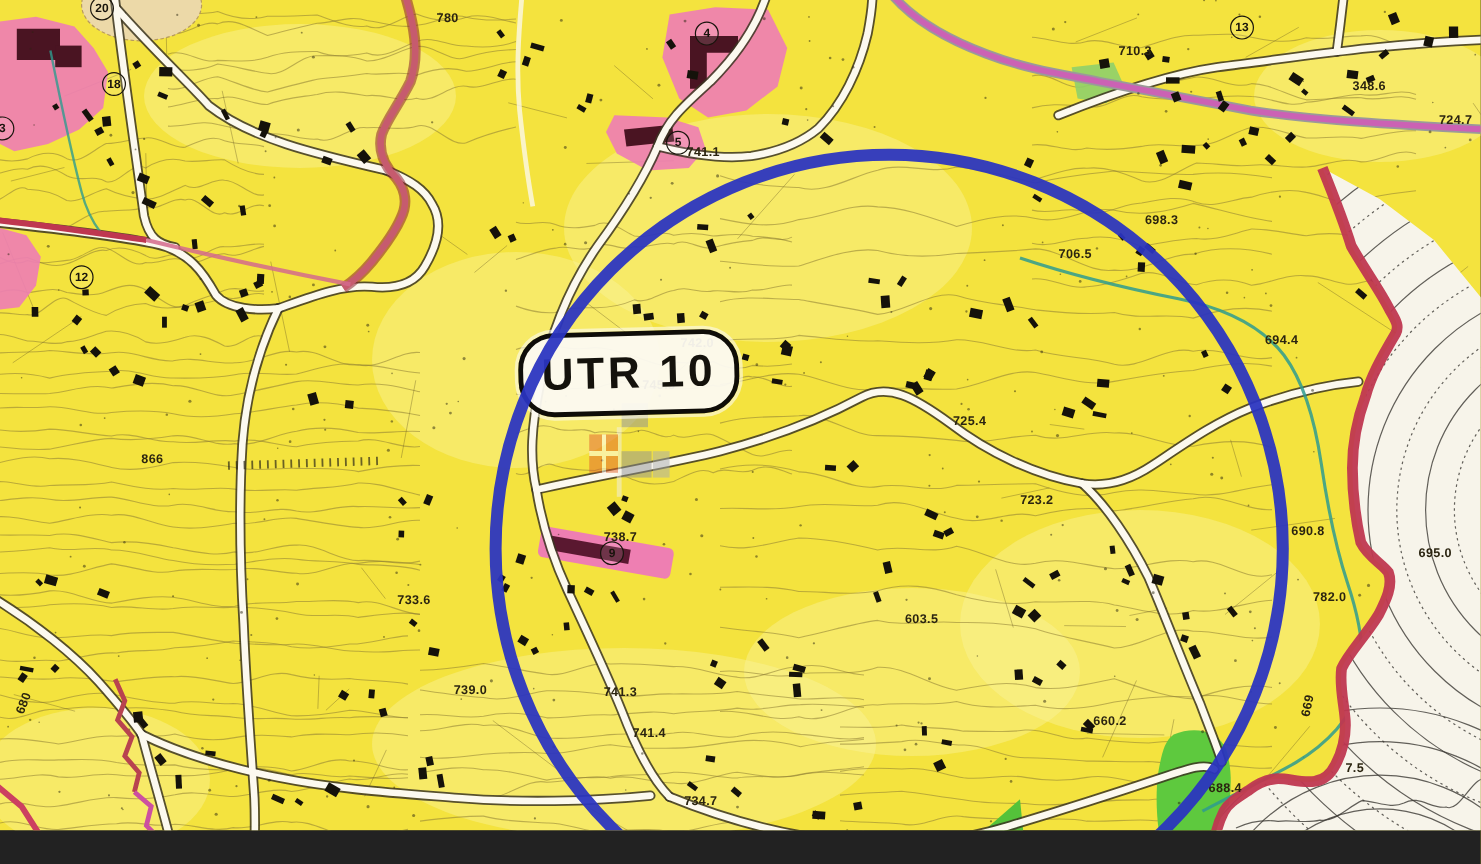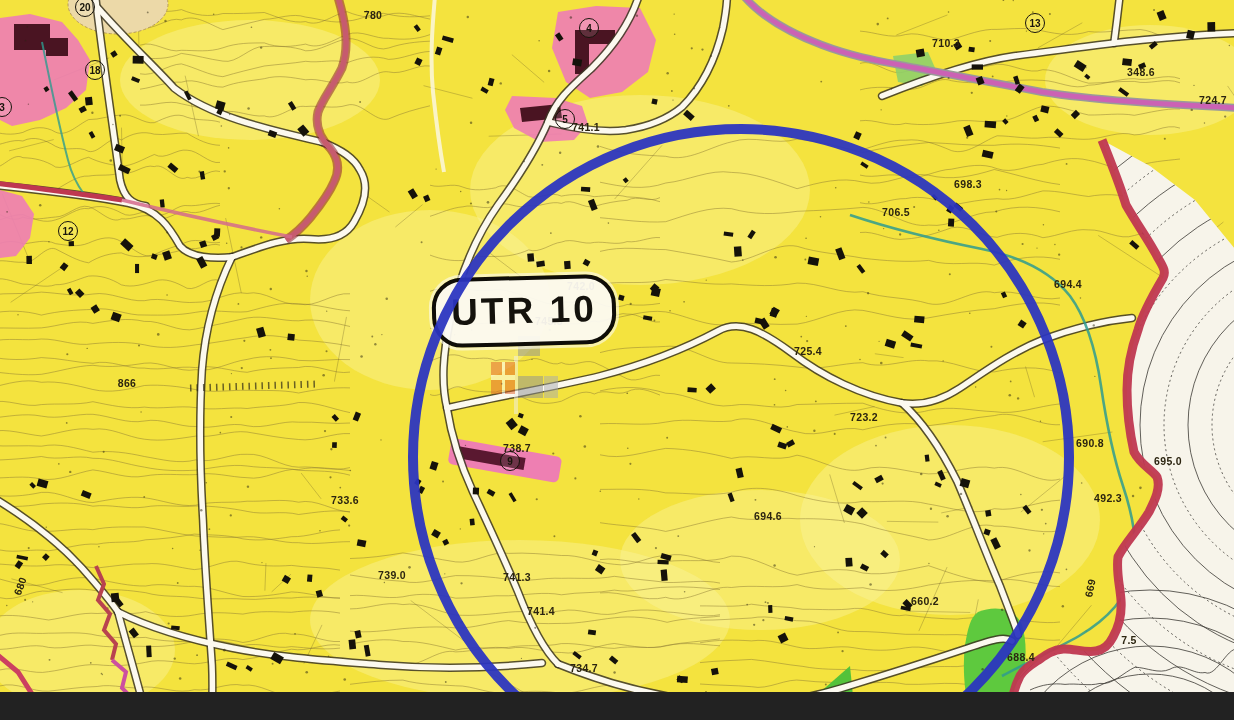--- a/index.html
+++ b/index.html
@@ -792,30 +792,30 @@
       <span class="elev" style="left: 1141px; top: 72px; transform: translate(-50%, -50%);">348.6</span>
       <span class="elev" style="left: 1213px; top: 100px; transform: translate(-50%, -50%);">724.7</span>
       <span class="elev" style="left: 586px; top: 127px; transform: translate(-50%, -50%);">741.1</span>
       <span class="elev" style="left: 581px; top: 286px; transform: translate(-50%, -50%);">742.0</span>
       <span class="elev" style="left: 549px; top: 321px; transform: translate(-50%, -50%);">745.3</span>
       <span class="elev" style="left: 848px; top: 212px; transform: translate(-50%, -50%); margin-left: 48px;">706.5</span>
       <span class="elev" style="left: 968px; top: 184px; transform: translate(-50%, -50%); text-align: right;">698.3</span>
       <span class="elev" style="left: 1068px; top: 284px; transform: translate(-50%, -50%);">694.4</span>
       <span class="elev" style="left: 808px; top: 351px; transform: translate(-50%, -50%);">725.4</span>
       <span class="elev" style="left: 864px; top: 417px; transform: translate(-50%, -50%);">723.2</span>
-      <span class="elev" style="left: 768px; top: 516px; transform: translate(-50%, -50%);">694.6</span>
+      <span class="elev" style="left: 768px; top: 516px; transform: translate(-50%, -50%);">603.5</span>
       <span class="elev" style="left: 517px; top: 448px; transform: translate(-50%, -50%);">738.7</span>
       <span class="elev" style="left: 345px; top: 500px; transform: translate(-50%, -50%);">733.6</span>
       <span class="elev" style="left: 392px; top: 575px; transform: translate(-50%, -50%);">739.0</span>
       <span class="elev" style="left: 517px; top: 577px; transform: translate(-50%, -50%);">741.3</span>
       <span class="elev" style="left: 541px; top: 611px; transform: translate(-50%, -50%);">741.4</span>
       <span class="elev" style="left: 584px; top: 668px; transform: translate(-50%, -50%);">734.7</span>
       <span class="elev" style="left: 1090px; top: 427px; transform: translate(-50%, -50%); margin-top: 16px;">690.8</span>
-      <span class="elev" style="left: 1168px; top: 461px; transform: translate(-50%, -50%); text-align: center;">695.0</span>
-      <span class="elev" style="left: 1108px; top: 498px; transform: translate(-50%, -50%);">492.3</span>
+      <span class="elev" style="left: 1196px; top: 461px; transform: translate(-50%, -50%); text-align: center;">695.0</span>
+      <span class="elev" style="left: 1108px; top: 498px; transform: translate(-50%, -50%);">782.0</span>
       <span class="elev" style="left: 1021px; top: 657px; transform: translate(-50%, -50%);">688.4</span>
       <span class="elev" style="left: 925px; top: 601px; transform: translate(-50%, -50%); text-align: right;">660.2</span>
       <span class="elev" style="left: 1129px; top: 640px; transform: translate(-50%, -50%);">7.5</span>
       <span class="elev" style="left: 127px; top: 383px; transform: translate(-50%, -50%);">866</span>
       <span class="elev" style="left: 1090px; top: 588px; transform: translate(-50%, -50%) rotate(-78deg);">669</span>
       <span class="elev" style="left: 20px; top: 586px; transform: translate(-50%, -50%) rotate(-70deg);">680</span>
     </div>
   <div id="zones">
       <div class="zn" style="left: 85px; top: 7px;">20</div>
       <div class="zn" style="left: 95px; top: 41px; margin-top: 29px;">18</div>

